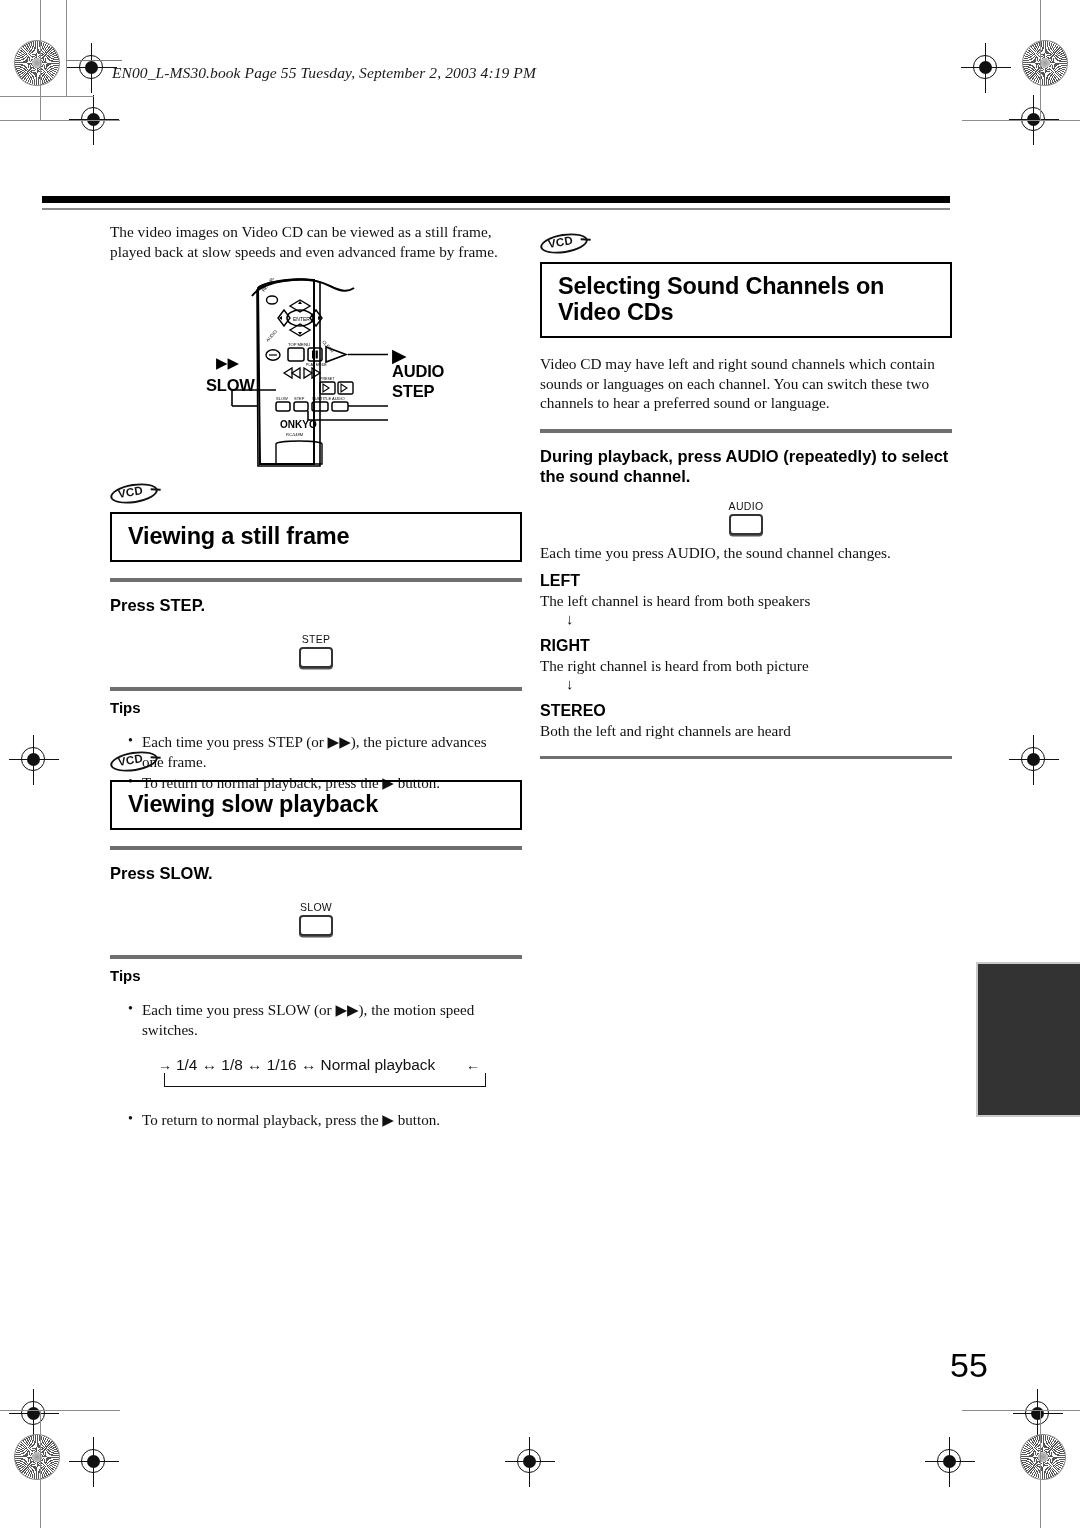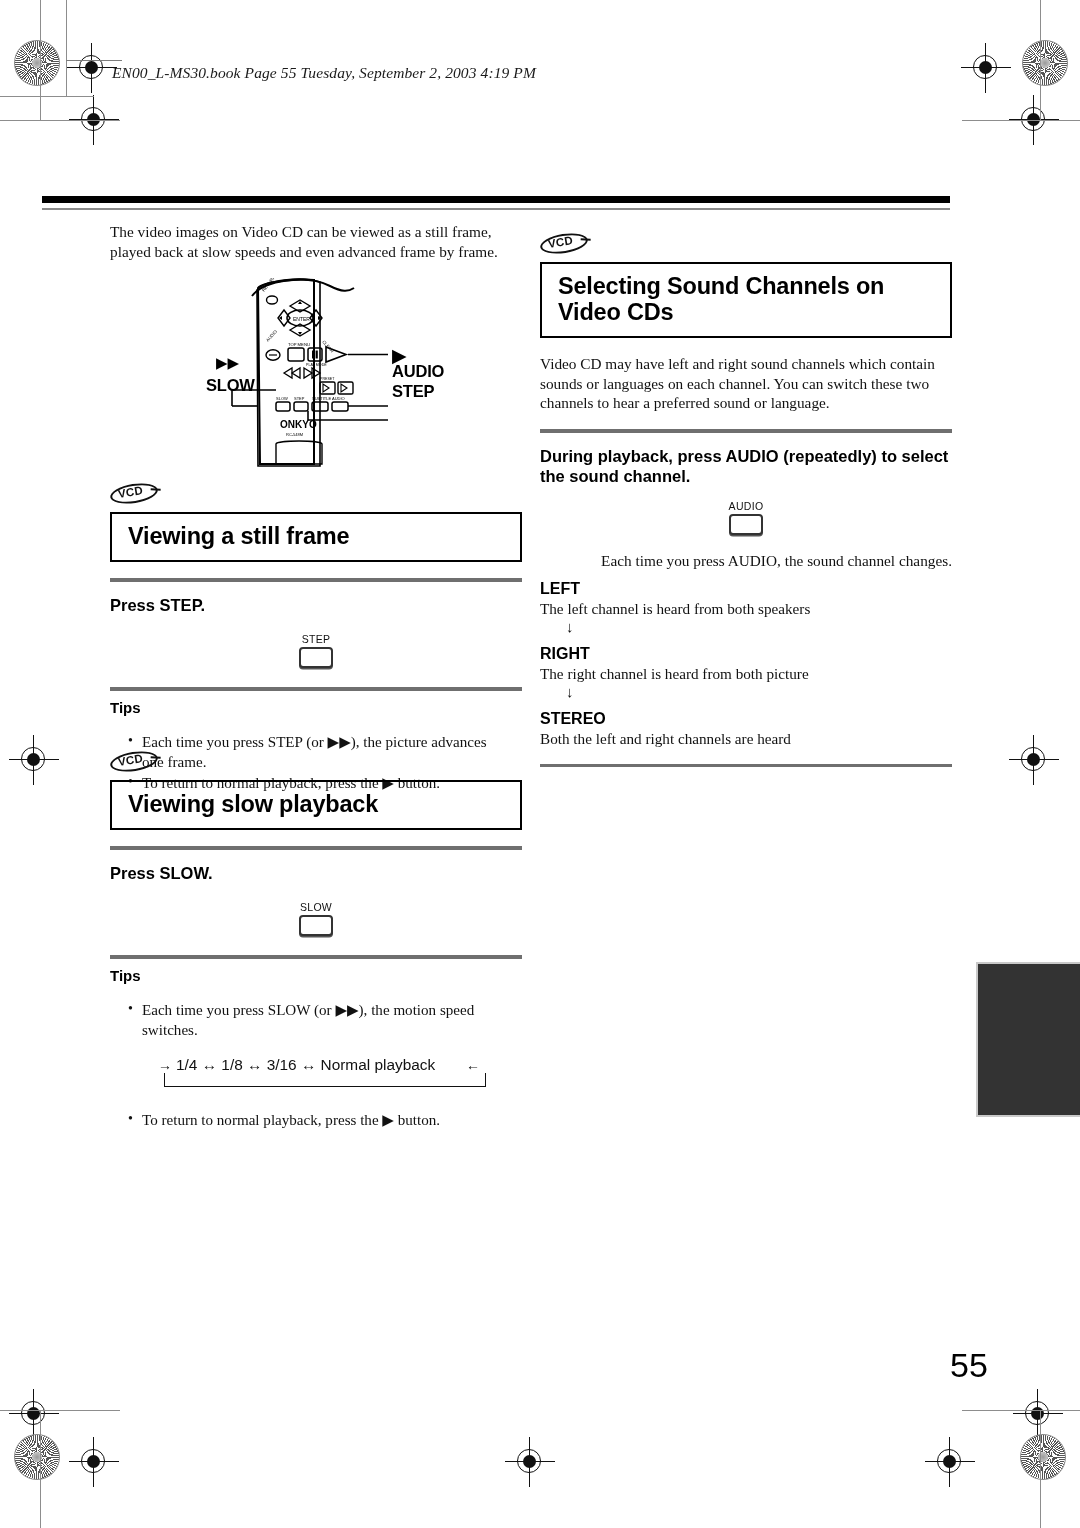--- a/index.html
+++ b/index.html
@@ -354,21 +354,21 @@
     <span class="lbl">SLOW</span>
     <span class="key"></span>
   </div>
   <div class="sub-rule thin" style="margin-top:19px;margin-bottom:8px;"></div>
   <div class="tips-title">Tips</div>
   <ul class="tips">
     <li>Each time you press SLOW (or ▶▶), the motion speed switches.</li>
   </ul>
   <div class="cycle">
     <span class="lead-in">→</span>
-    <span class="row">1/4 ↔ 1/8 ↔ 3/16 ↔ Normal playback</span>
+    <span class="row">1/4 ↔ 1/8 ↔ 1/16 ↔ Normal playback</span>
     <span class="lead-out">←</span>
     <span class="loop"></span>
   </div>
   <ul class="tips">
     <li>To return to normal playback, press the ▶ button.</li>
   </ul>
 </div>
 
 <div style="position:absolute;left:540px;top:232px;width:412px;">
   <div class="vcd-badge">
@@ -376,21 +376,21 @@
     <div class="txt">VCD</div>
   </div>
   <div class="sec-box" style="padding-right:10px;">Selecting Sound Channels on Video CDs</div>
   <p class="body" style="margin-top:16px;">Video CD may have left and right sound channels which contain sounds or languages on each channel. You can switch these two channels to hear a preferred sound or language.</p>
   <div class="sub-rule"></div>
   <p class="subhead">During playback, press AUDIO (repeatedly) to select the sound channel.</p>
   <div class="btn-icon" style="margin-top:14px;">
     <span class="lbl">AUDIO</span>
     <span class="key"></span>
   </div>
-  <p class="body" style="margin-top:16px;text-align:right;">Each time you press AUDIO, the sound channel changes.</p>
+  <p class="body" style="margin-top:8px;">Each time you press AUDIO, the sound channel changes.</p>
 
   <div>
     <p class="chan-name">LEFT</p>
     <p class="chan-desc">The left channel is heard from both speakers</p>
     <p class="arrow-down">↓</p>
   </div>
   <div>
     <p class="chan-name">RIGHT</p>
     <p class="chan-desc">The right channel is heard from both picture</p>
     <p class="arrow-down">↓</p>

